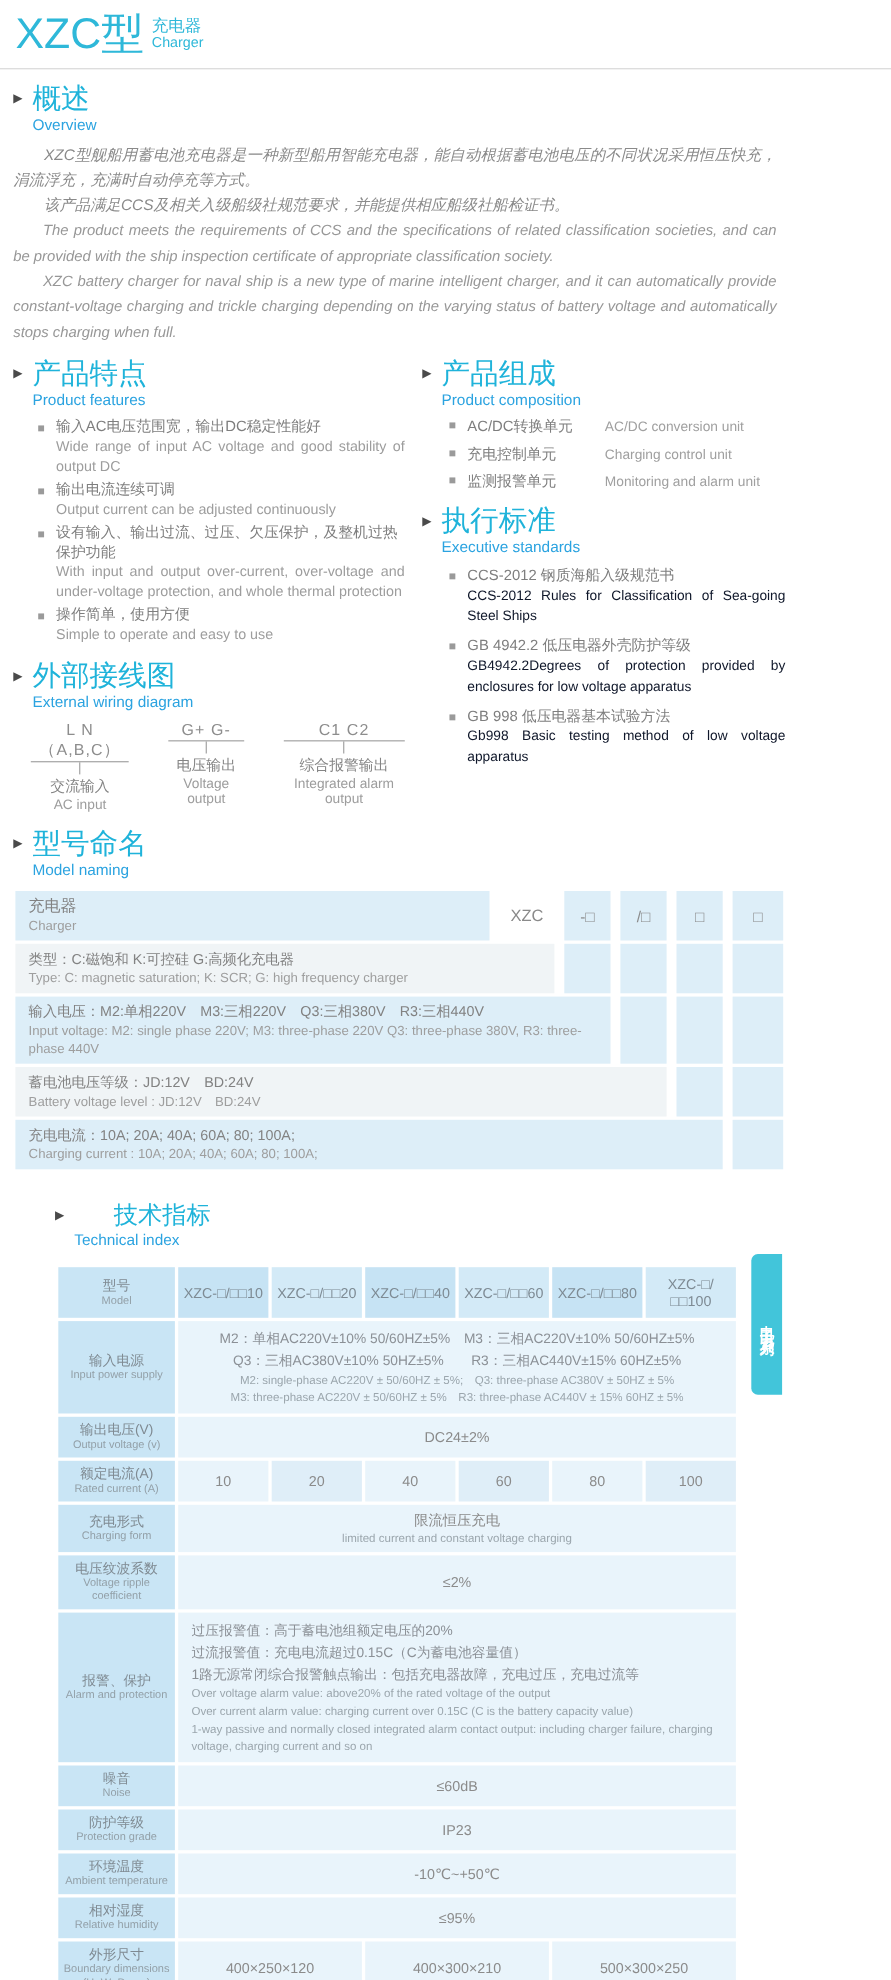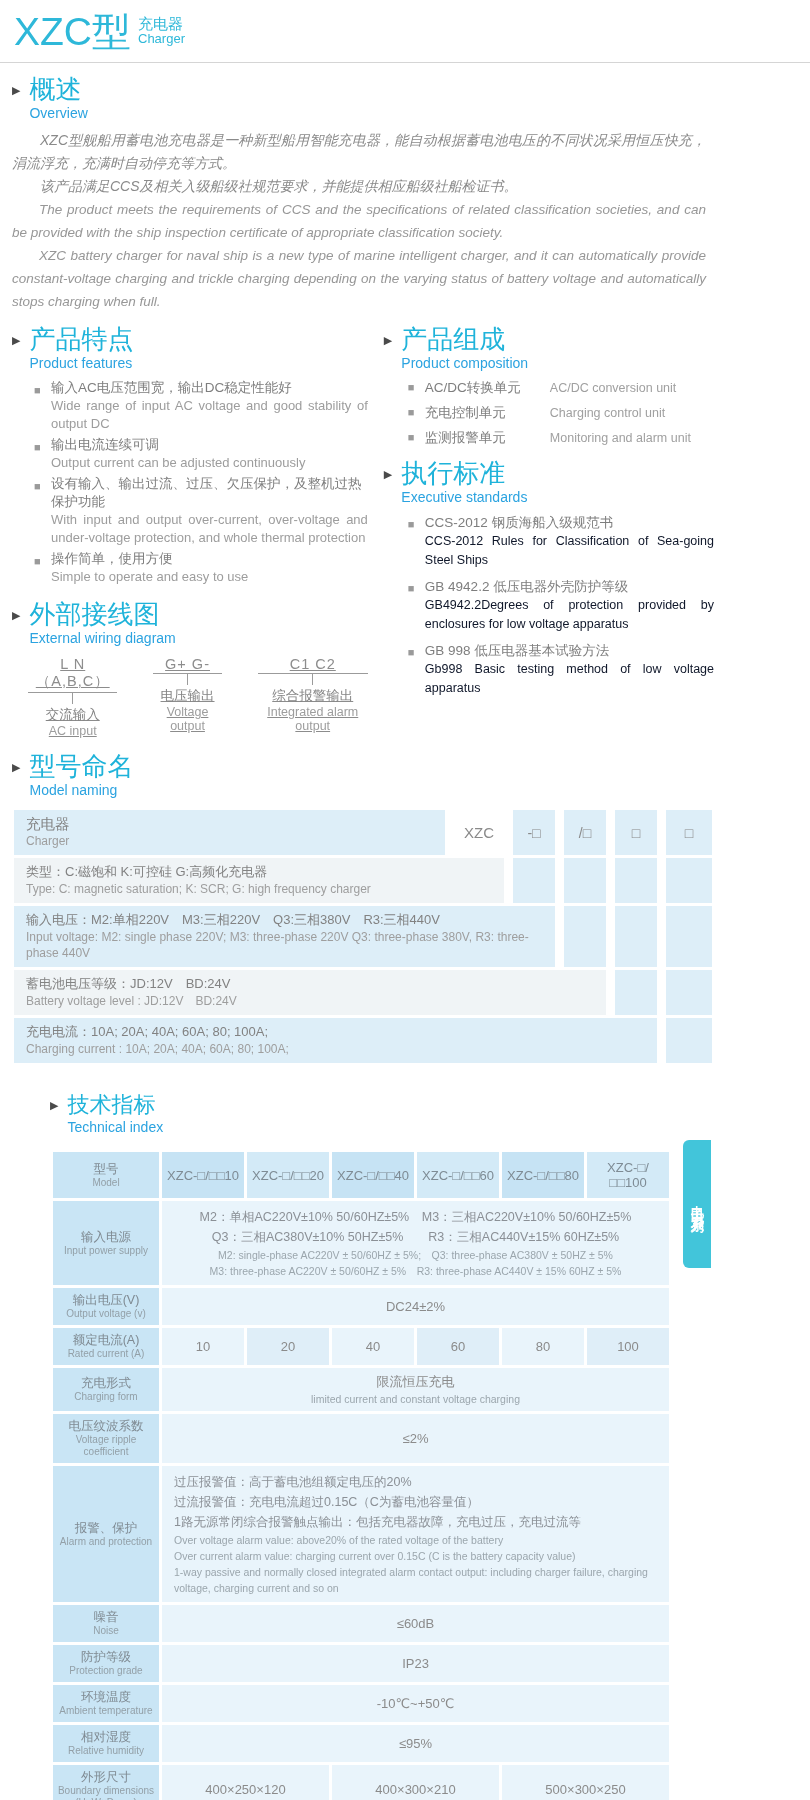--- a/index.html
+++ b/index.html
@@ -17,21 +17,21 @@
   .brand-sub{display:flex;flex-direction:column;margin-top:3px;line-height:1.15;}
   .brand-cn{font-size:15px;color:#2eb8d9;}
   .brand-en{font-size:13px;color:#2eb8d9;}
   .top-rule{border:none;border-top:1px solid #d5d5d5;margin:9px 0 0 -12px;width:810px;}
 
   
   .sec-head{display:flex;gap:9px;align-items:flex-start;}
   .tri{color:#4a4a4a;font-size:11px;line-height:1;margin-top:10px;}
   .sec-cn{font-size:26px;line-height:1.12;color:#1fb3da;}
   .sec-en{font-size:14px;color:#2ba3e0;margin-top:1px;}
-  .sec-cn.small{font-size:22px;}
+  .sec-cn.small{font-size:22px;margin-left:36px;}
 
   
   .ov{margin-top:12px;}
   .ov-paras{margin-top:8px;width:694px;}
   .ov-p{text-align:justify;text-indent:2em;line-height:23px;font-style:italic;}
   .ov-p.cn{font-size:14px;color:#8a8a8a;}
   .ov-p.en{font-size:13.5px;color:#979797;}
 
   
   .cols{display:flex;gap:16px;margin-top:12px;}
@@ -49,21 +49,21 @@
   .c-cn{font-size:13.5px;color:#7e7e7e;min-width:125px;}
   .c-en{font-size:12.5px;color:#a0a0a0;}
 
   .s-list{margin:8px 0 0 24px;}
   .s-item{margin:7px 0;}
   .s-cn{position:relative;padding-left:17px;font-size:13.5px;color:#7e7e7e;line-height:19px;}
   .s-en{padding-left:17px;font-size:12.5px;color:#0f172a;line-height:19px;text-align:justify;}
 
   
   .wiring{margin-top:14px;}
-  .wire-row{display:flex;gap:36px;margin:10px 0 0 16px;text-decoration:underline;}
+  .wire-row{display:flex;gap:36px;margin:10px 0 0 16px;}
   .term{text-align:center;}
   .t-lbl{font-size:14.5px;color:#8d8d8d;border-bottom:1px solid #9b9b9b;padding:0 3px 1px 3px;letter-spacing:1px;}
   .t-tick{width:1px;height:11px;background:#9b9b9b;margin:0 auto;}
   .t-cn{font-size:13.5px;color:#848484;margin-top:2px;}
   .t-en{font-size:12.5px;color:#9d9d9d;}
 
   
   .naming{margin-top:14px;}
   .name-grid{display:grid;grid-template-columns:1fr 50px 42px 42px 42px 46px;gap:3px 9px;margin:12px 2px 0 2px;}
   .n-left{padding:5px 12px 6px 12px;}
@@ -372,21 +372,21 @@
           </tr>
           <tr>
             <td class="lab">
               <div class="lcn">报警、保护</div>
               <div class="len">Alarm and protection</div>
             </td>
             <td class="lines" colspan="6">
               <div class="cn">过压报警值：高于蓄电池组额定电压的20%</div>
               <div class="cn">过流报警值：充电电流超过0.15C（C为蓄电池容量值）</div>
               <div class="cn">1路无源常闭综合报警触点输出：包括充电器故障，充电过压，充电过流等</div>
-              <div class="en">Over voltage alarm value: above20% of the rated voltage of the battery</div>
+              <div class="en">Over voltage alarm value: above20% of the rated voltage of the output</div>
               <div class="en">Over current alarm value: charging current over 0.15C (C is the battery capacity value)</div>
               <div class="en">1-way passive and normally closed integrated alarm contact output: including charger failure, charging voltage, charging current and so on</div>
             </td>
           </tr>
           <tr>
             <td class="lab">
               <div class="lcn">噪音</div>
               <div class="len">Noise</div>
             </td>
             <td class="val" colspan="6">

